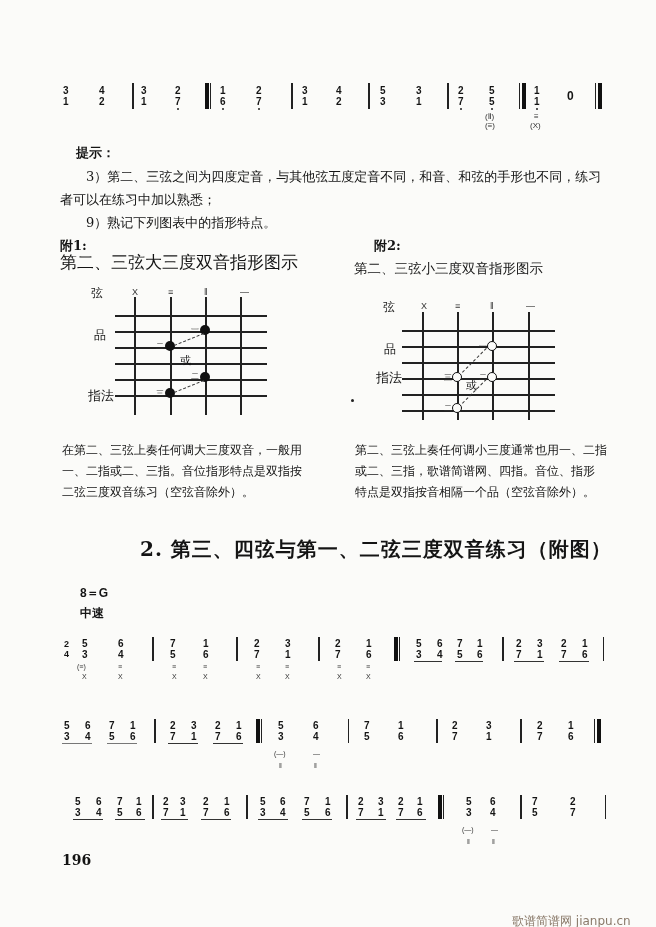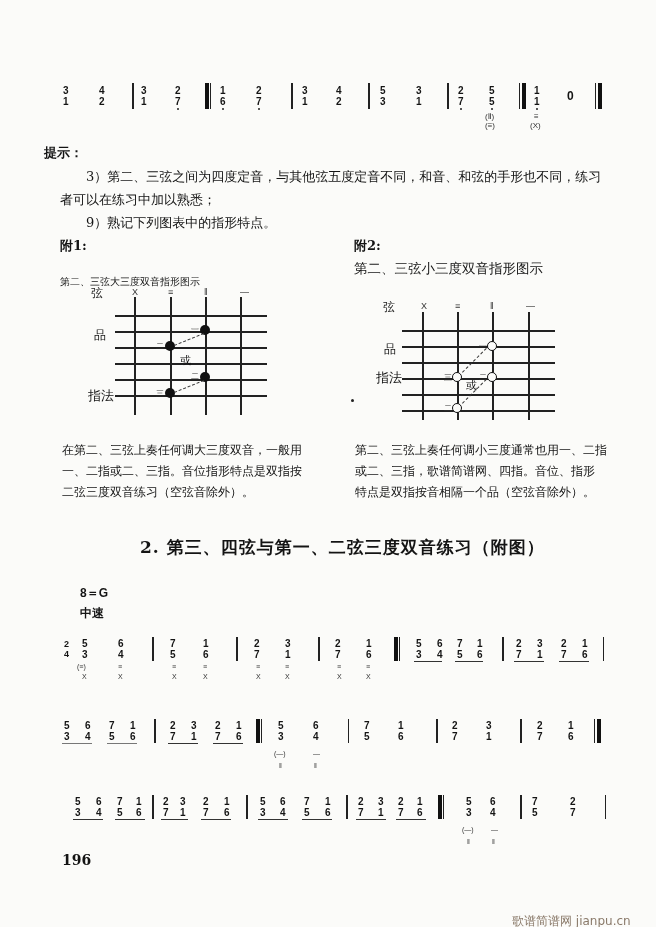--- a/index.html
+++ b/index.html
@@ -76,29 +76,29 @@
   <span class="num" style="left:534px;top:97px">1</span>
   <div class="dot" style="left:536px;top:108px"></div>
   <span class="small" style="left:534px;top:112px">≡</span>
   <span class="small" style="left:530px;top:121px">(X)</span>
   <span class="num" style="left:567px;top:91px;font-size:12px">0</span>
   <div class="bar" style="left:595px;top:83px;height:26px;width:1px"></div>
   <div class="bar thick" style="left:598px;top:83px;height:26px"></div>
 </div>
 
 <div>
-  <div class="text" style="left:44px;top:143px;font-weight:bold">提示：</div>
+  <div class="text" style="left:76px;top:143px;font-weight:bold">提示：</div>
   <div class="text" style="left:86px;top:167px;width:540px;white-space:nowrap">3）第二、三弦之间为四度定音，与其他弦五度定音不同，和音、和弦的手形也不同，练习</div>
   <div class="text" style="left:60px;top:190px">者可以在练习中加以熟悉；</div>
   <div class="text" style="left:86px;top:213px">9）熟记下列图表中的指形特点。</div>
 </div>
 
 <div>
   <div class="text" style="left:60px;top:236px;font-weight:bold">附1:</div>
-  <div class="text" style="left:60px;top:272px;font-size:10px">第二、三弦大三度双音指形图示</div>
+  <div class="text" style="left:60px;top:252px;font-size:17px">第二、三弦大三度双音指形图示</div>
 
   <span class="text" style="left:91px;top:283px;font-size:12px">弦</span>
   <span class="small" style="left:132px;top:287px;font-size:9px">X</span>
   <span class="small" style="left:168px;top:287px;font-size:9px">≡</span>
   <span class="small" style="left:204px;top:287px;font-size:9px">‖</span>
   <span class="small" style="left:240px;top:287px;font-size:9px">—</span>
   <span class="text" style="left:94px;top:325px;font-size:12px">品</span>
   <span class="text" style="left:88px;top:386px;font-size:13px">指法</span>
 
   <div class="vline" style="left:134px;top:297px;height:118px"></div>
@@ -124,21 +124,21 @@
   <span class="small" style="left:191px;top:371px">二</span>
   <span class="small" style="left:156px;top:388px">三</span>
   <span class="text" style="left:180px;top:351px;font-size:11px">或</span>
 
   <div class="cap" style="left:62px;top:440px">在第二、三弦上奏任何调大三度双音，一般用</div>
   <div class="cap" style="left:62px;top:461px">一、二指或二、三指。音位指形特点是双指按</div>
   <div class="cap" style="left:62px;top:482px">二弦三度双音练习（空弦音除外）。</div>
 </div>
 
 <div>
-  <div class="text" style="left:354px;top:236px;font-weight:bold">附2:</div>
+  <div class="text" style="left:374px;top:236px;font-weight:bold">附2:</div>
   <div class="text" style="left:354px;top:258px;font-size:13.5px">第二、三弦小三度双音指形图示</div>
 
   <span class="text" style="left:383px;top:297px;font-size:12px">弦</span>
   <span class="small" style="left:421px;top:301px;font-size:9px">X</span>
   <span class="small" style="left:455px;top:301px;font-size:9px">≡</span>
   <span class="small" style="left:490px;top:301px;font-size:9px">‖</span>
   <span class="small" style="left:526px;top:301px;font-size:9px">—</span>
   <span class="text" style="left:384px;top:339px;font-size:12px">品</span>
   <span class="text" style="left:376px;top:368px;font-size:13px">指法</span>
   <div class="dot" style="left:351px;top:399px;width:3px;height:3px"></div>
@@ -166,21 +166,21 @@
   <span class="small" style="left:479px;top:372px">二</span>
   <span class="small" style="left:444px;top:403px">二</span>
   <span class="text" style="left:466px;top:376px;font-size:11px">或</span>
 
   <div class="cap" style="left:355px;top:440px">第二、三弦上奏任何调小三度通常也用一、二指</div>
   <div class="cap" style="left:355px;top:461px">或二、三指，歌谱简谱网、四指。音位、指形</div>
   <div class="cap" style="left:355px;top:482px">特点是双指按音相隔一个品（空弦音除外）。</div>
 </div>
 
 <div>
-  <div class="abs" style="left:140px;top:536px;font-size:17px;font-weight:bold;letter-spacing:1px;white-space:nowrap">2. 第三、四弦与第一、二弦三度双音练习（附图）</div>
+  <div class="abs" style="left:140px;top:536px;font-size:20px;font-weight:bold;letter-spacing:1px;white-space:nowrap">2. 第三、四弦与第一、二弦三度双音练习（附图）</div>
   <div class="abs mono" style="left:80px;top:585px;font-size:12px">8＝G</div>
   <div class="abs" style="left:80px;top:605px;font-size:12px;font-weight:bold">中速</div>
 </div>
 
 <div>
   <span class="num" style="left:64px;top:639px;font-size:9px">2</span>
   <span class="num" style="left:64px;top:649px;font-size:9px">4</span>
 
   <span class="num" style="left:82px;top:639px">5</span>
   <span class="num" style="left:82px;top:650px">3</span>

